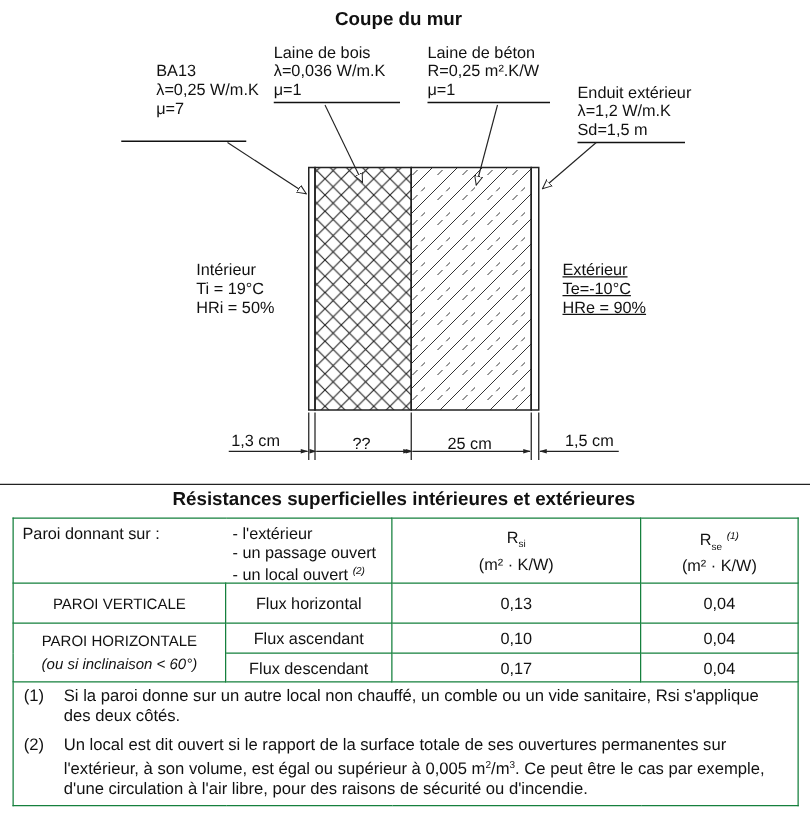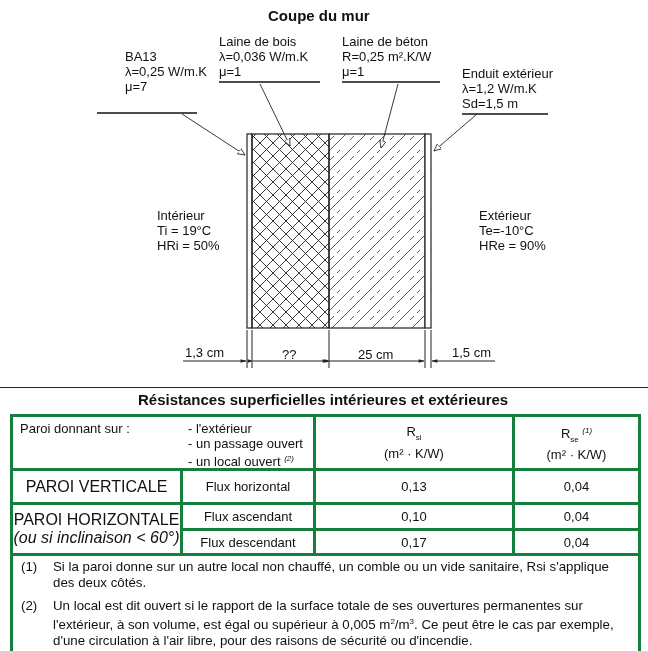--- a/index.html
+++ b/index.html
@@ -5,27 +5,27 @@
   html, body { margin: 0; padding: 0; background: #ffffff; }
   body { width: 648px; height: 651px; position: relative; overflow: hidden;
          font-family: "Liberation Sans", sans-serif; color: #111; }
   .abs { position: absolute; }
   .title { font-weight: bold; font-size: 15px; }
   .lbl { font-size: 13px; line-height: 15px; white-space: nowrap; }
   svg { position: absolute; left: 0; top: 0; }
   .sep { position: absolute; left: 0; top: 387px; width: 648px; height: 1px; background: #222; }
   table.rs { position: absolute; left: 10px; top: 414px; width: 628px; border-collapse: collapse;
              font-size: 13px; table-layout: fixed; }
-  table.rs td { border: 3px solid #15803d; padding: 0; }
+  table.rs td { border: 1px solid #15803d; padding: 0; }
   .hdr-cell { height: 51px; vertical-align: top; }
   .center { text-align: center; }
   .row-v td { height: 31px; }
   .row-a td { height: 23px; }
   .row-d td { height: 22px; }
-  .big { font-size: 16px; }
+  .big { font-size: 12px; }
   .ital { font-style: italic; }
   .note { font-size: 13.3px; line-height: 16px; }
   sup, sub { font-size: 8px; }
 </style>
 </head>
 <body>
 
 <div class="abs title" style="left:268px; top:7px;">Coupe du mur</div>
 
 <svg width="648" height="390">
@@ -91,21 +91,21 @@
   <div>Enduit extérieur</div>
   <div>λ=1,2 W/m.K</div>
   <div>Sd=1,5 m</div>
 </div>
 
 <div class="abs lbl" style="left:157px; top:208px;">
   <div>Intérieur</div>
   <div>Ti = 19°C</div>
   <div>HRi = 50%</div>
 </div>
-<div class="abs lbl" style="left:479px; top:208px;">
+<div class="abs lbl" style="left:450px; top:208px;text-decoration:underline;">
   <div>Extérieur</div>
   <div>Te=-10°C</div>
   <div>HRe = 90%</div>
 </div>
 
 <div class="abs lbl" style="left:185px; top:345px;">1,3 cm</div>
 <div class="abs lbl" style="left:282px; top:347px;">??</div>
 <div class="abs lbl" style="left:358px; top:347px;">25 cm</div>
 <div class="abs lbl" style="left:452px; top:345px;">1,5 cm</div>
 

